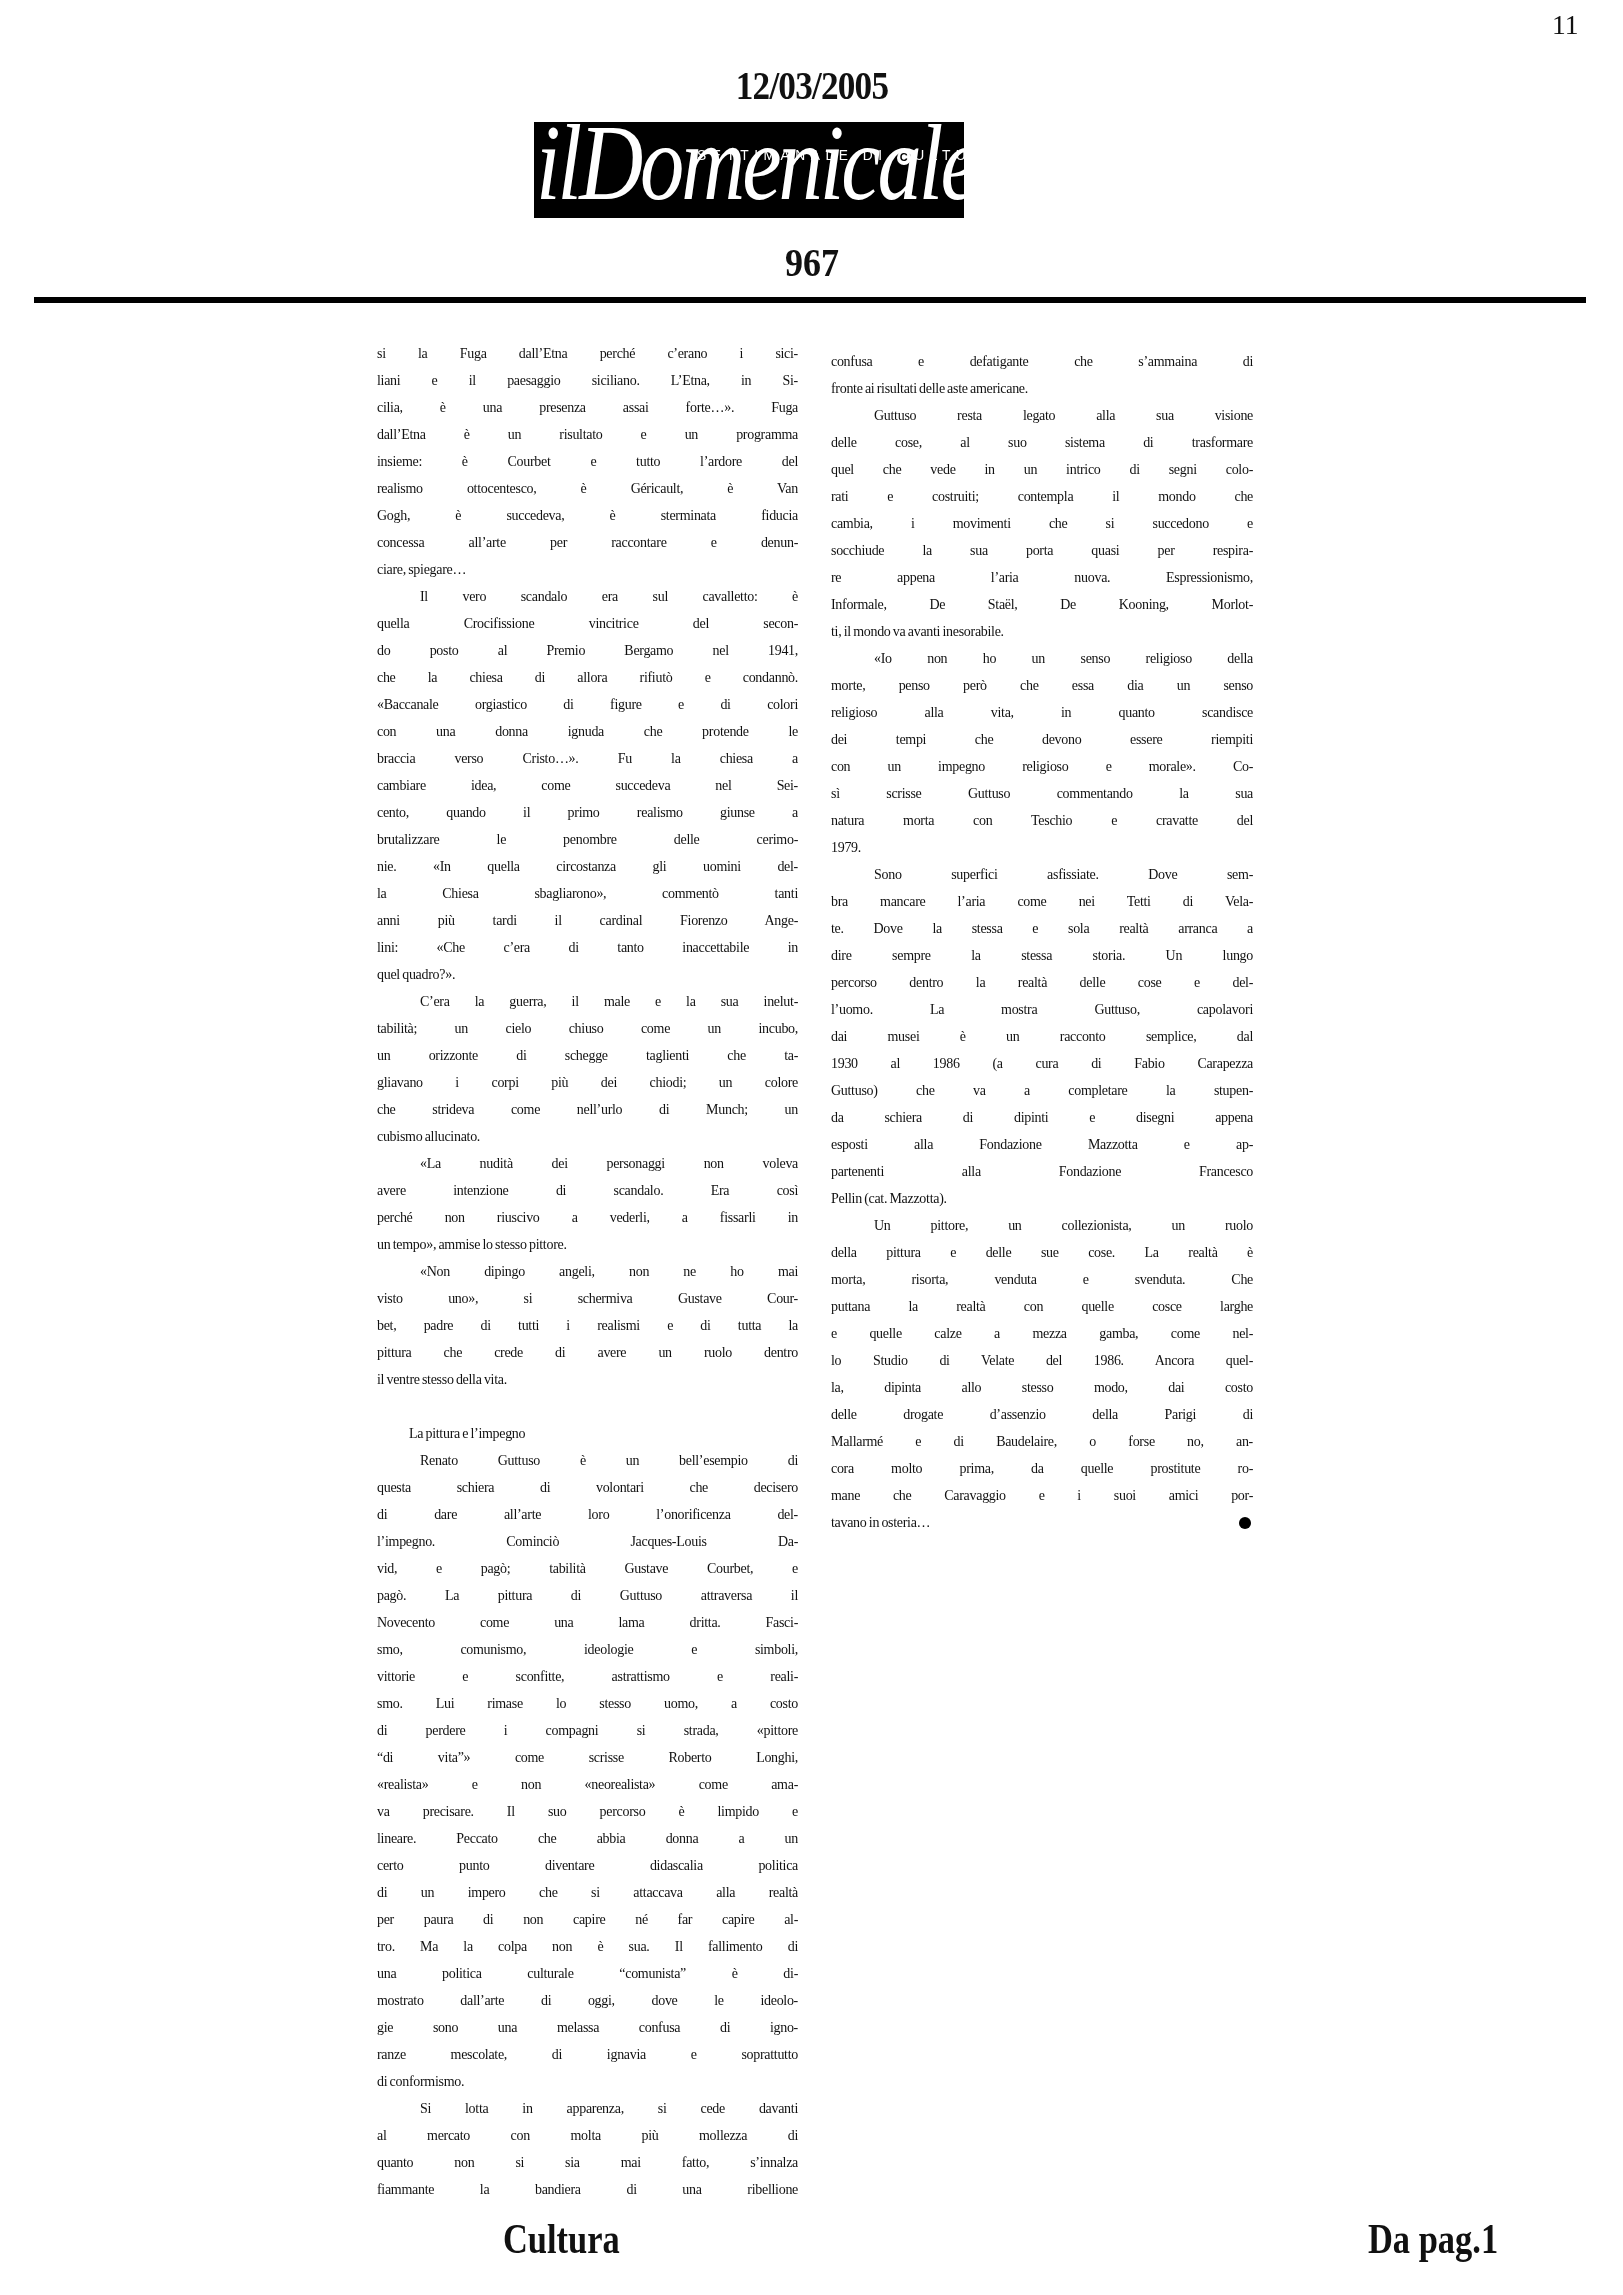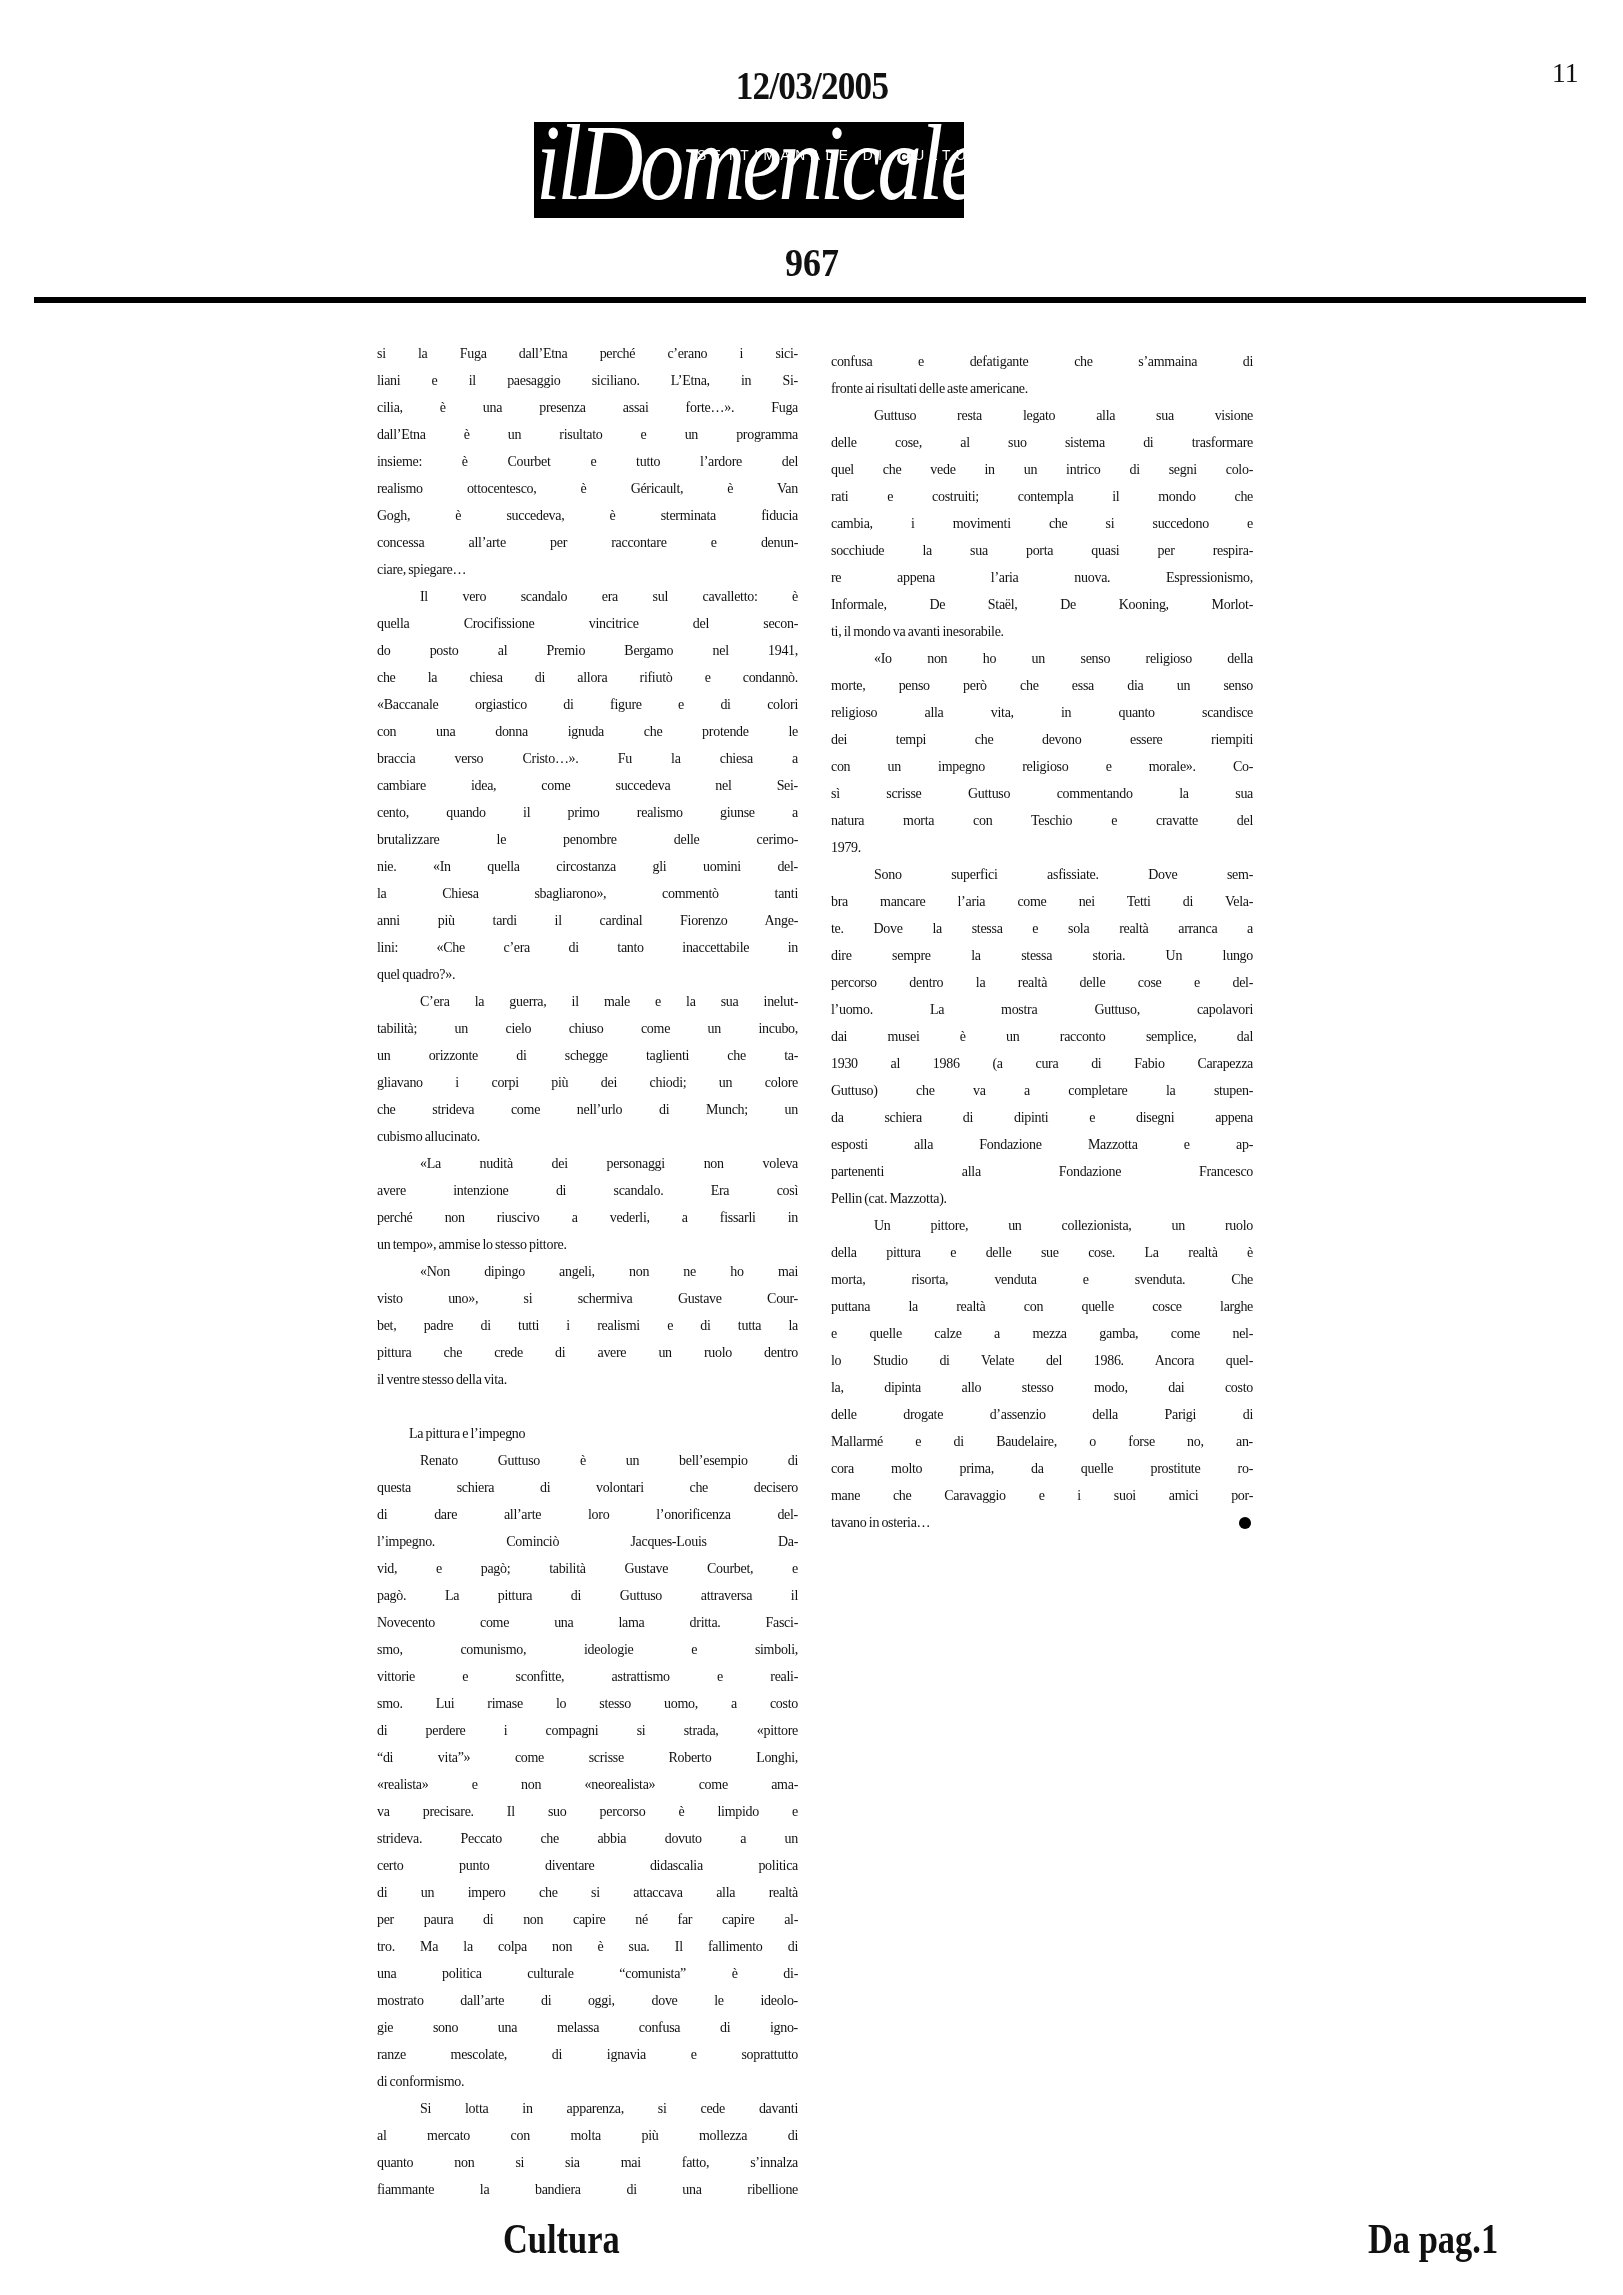--- a/index.html
+++ b/index.html
@@ -1,17 +1,17 @@
 <!DOCTYPE html>
 <html style="font-size:14.7px"><head>
 <meta charset="utf-8">
 <style>
   html, body { margin: 0; padding: 0; background: #ffffff; }
   body { width: 1624px; height: 2296px; position: relative; overflow: hidden; font-family: "Liberation Serif", "DejaVu Serif", serif; color: #111; }
-  .page-number { position: absolute; top: 9.2px; left: 1552px; font-size: 27.5px; font-family: "Liberation Serif", serif; margin-top: 48px; }
+  .page-number { position: absolute; top: 9.2px; left: 1552px; font-size: 27.5px; font-family: "Liberation Serif", serif; }
   .date { position: absolute; top: 62px; left: 0; width: 1624px; text-align: center; font-size: 40px; font-weight: bold; letter-spacing: -0.9px; transform: scaleX(0.88); }
   .masthead { position: absolute; left: 534px; top: 122px; width: 430px; height: 96px; background: #000; overflow: hidden; }
   .masthead .tagline { position: absolute; left: 163px; top: 26px; color: #fff; font-family: "Liberation Sans", sans-serif; font-size: 13.8px; letter-spacing: 5.5px; white-space: nowrap; }
   .masthead .tagline .c { display: inline-block; width: 13.8px; height: 13.8px; border-radius: 50%; background: #fff; color: #000; font-size: 11px; line-height: 13.8px; text-align: center; letter-spacing: 0; font-weight: bold; vertical-align: -0.9px; margin-right: 3.7px; }
   .masthead .logo { position: absolute; left: 1.8px; top: -13px; color: #fff; font-family: "Liberation Serif", serif; font-style: italic; font-size: 108px; letter-spacing: -3.7px; white-space: nowrap; line-height: 1; transform: scaleX(0.82); transform-origin: left top; }
   .issue { position: absolute; top: 239px; left: 0; width: 1624px; text-align: center; font-size: 40px; font-weight: bold; transform: scaleX(0.9); }
   .rule { position: absolute; left: 34px; top: 297px; width: 1552px; height: 6.4px; background: #000; }
   .col { position: absolute; top: 340px; font-size: 14px; line-height: 27px; }
   .col.left { left: 377px; width: 421px; }
   .col.right { left: 831px; width: 422px; margin-top: 8px; }
@@ -85,21 +85,21 @@
     <span class="ln">vid, e pagò; tabilità Gustave Courbet, e</span>
     <span class="ln">pagò. La pittura di Guttuso attraversa il</span>
     <span class="ln">Novecento come una lama dritta. Fasci-</span>
     <span class="ln">smo, comunismo, ideologie e simboli,</span>
     <span class="ln">vittorie e sconfitte, astrattismo e reali-</span>
     <span class="ln">smo. Lui rimase lo stesso uomo, a costo</span>
     <span class="ln">di perdere i compagni si strada, «pittore</span>
     <span class="ln">“di vita”» come scrisse Roberto Longhi,</span>
     <span class="ln">«realista» e non «neorealista» come ama-</span>
     <span class="ln">va precisare. Il suo percorso è limpido e</span>
-    <span class="ln">strideva. Peccato che abbia dovuto a un</span>
+    <span class="ln">lineare. Peccato che abbia donna a un</span>
     <span class="ln">certo punto diventare didascalia politica</span>
     <span class="ln">di un impero che si attaccava alla realtà</span>
     <span class="ln">per paura di non capire né far capire al-</span>
     <span class="ln">tro. Ma la colpa non è sua. Il fallimento di</span>
     <span class="ln">una politica culturale “comunista” è di-</span>
     <span class="ln">mostrato dall’arte di oggi, dove le ideolo-</span>
     <span class="ln">gie sono una melassa confusa di igno-</span>
     <span class="ln">ranze mescolate, di ignavia e soprattutto</span>
     <span class="ln end">di conformismo.</span>
     <span class="ln indent">Si lotta in apparenza, si cede davanti</span>

